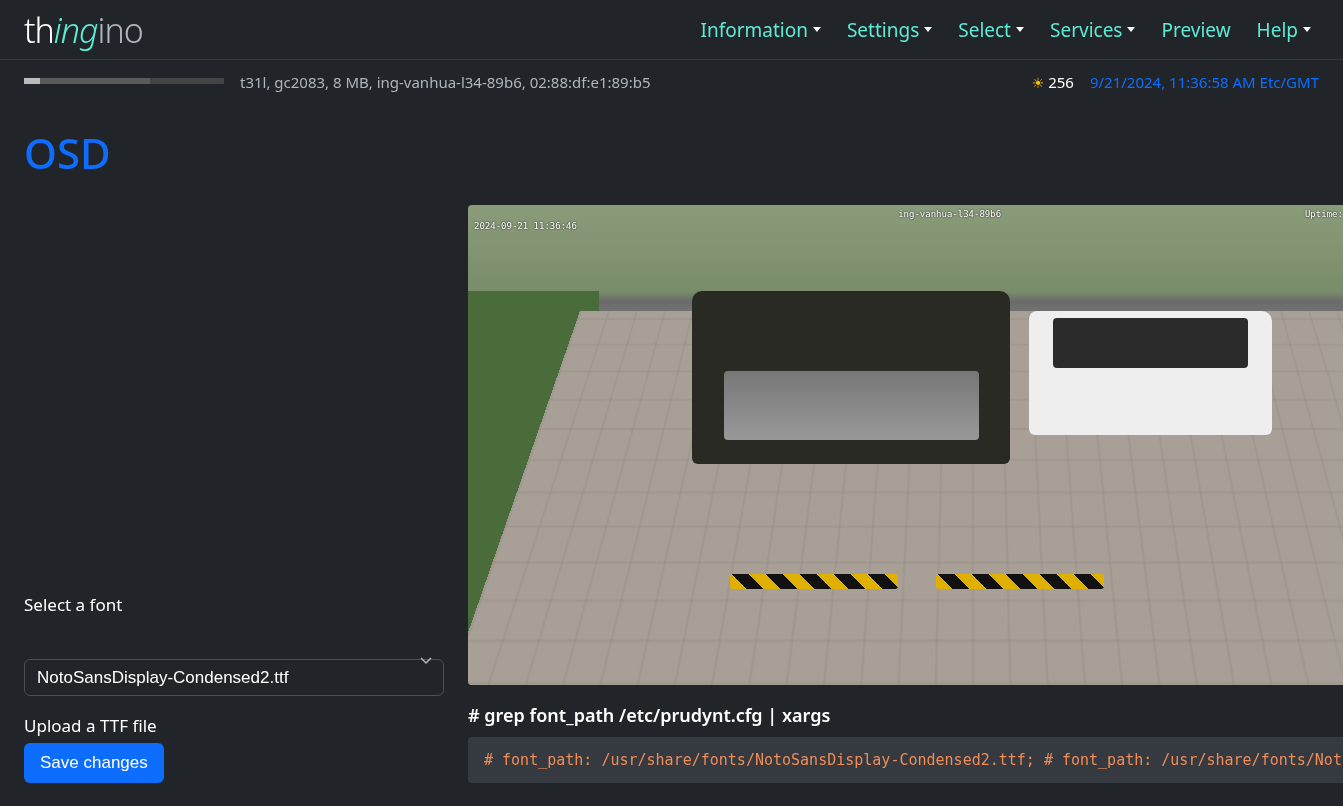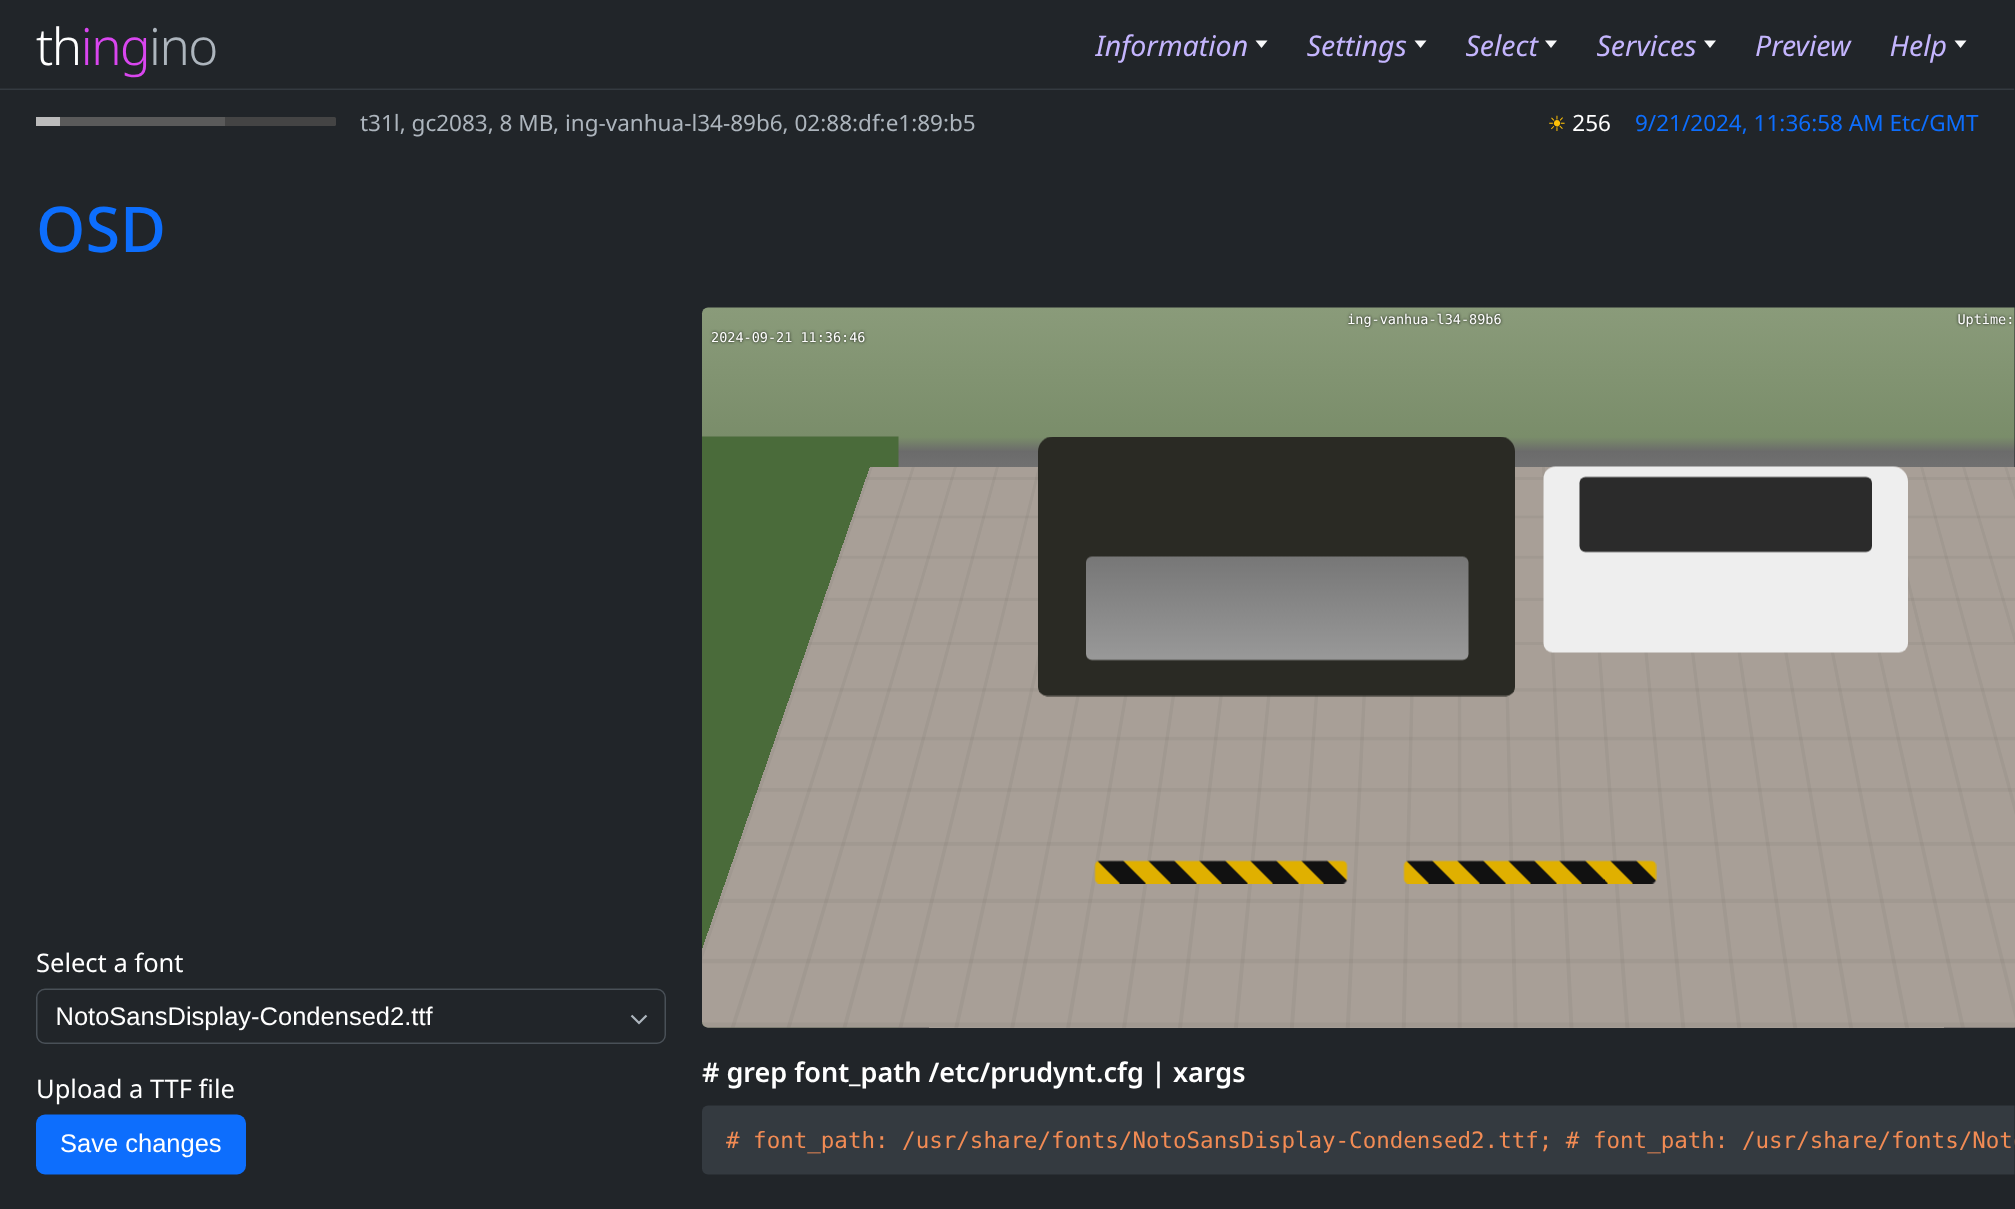--- a/index.html
+++ b/index.html
@@ -15,35 +15,34 @@
     justify-content: space-between;
     padding: 8px 24px;
     height: 59px;
   }
   .logo {
     font-size: 34px;
     font-weight: 300;
     letter-spacing: -1px;
   }
   .logo-th { color: #fff; }
-  .logo-ing { color: #d946ef; }
+  .logo-ing { color: #5eead4; font-style: italic; }
   .logo-ino { color: #adb5bd; text-align: right; }
   .nav-links {
     display: flex;
     gap: 10px;
   }
   .nav-item {
-    color: #c4b5fd;
+    color: #5eead4;
     font-size: 19px;
     padding: 8px 8px;
     cursor: pointer;
     display: flex;
     align-items: center;
     gap: 2px;
-    font-style: italic;
   }
   .caret-down {
     width: 0; height: 0;
     border-left: 4px solid transparent;
     border-right: 4px solid transparent;
     border-top: 5px solid #f8f9fa;
     margin-left: 3px;
   }
   .subbar {
     display: flex;
@@ -107,20 +106,21 @@
   }
   select.form-select {
     width: 100%;
     background: #212529;
     color: #fff;
     border: 1px solid #495057;
     border-radius: 6px;
     padding: 8px 36px 8px 12px;
     font-size: 17px;
     appearance: none;
+    margin-top: 37px;
   }
   .select-chevron {
     position: absolute;
     right: 12px;
     top: 50%;
     transform: translateY(-50%);
     pointer-events: none;
   }
   .file-row {
     display: flex;

